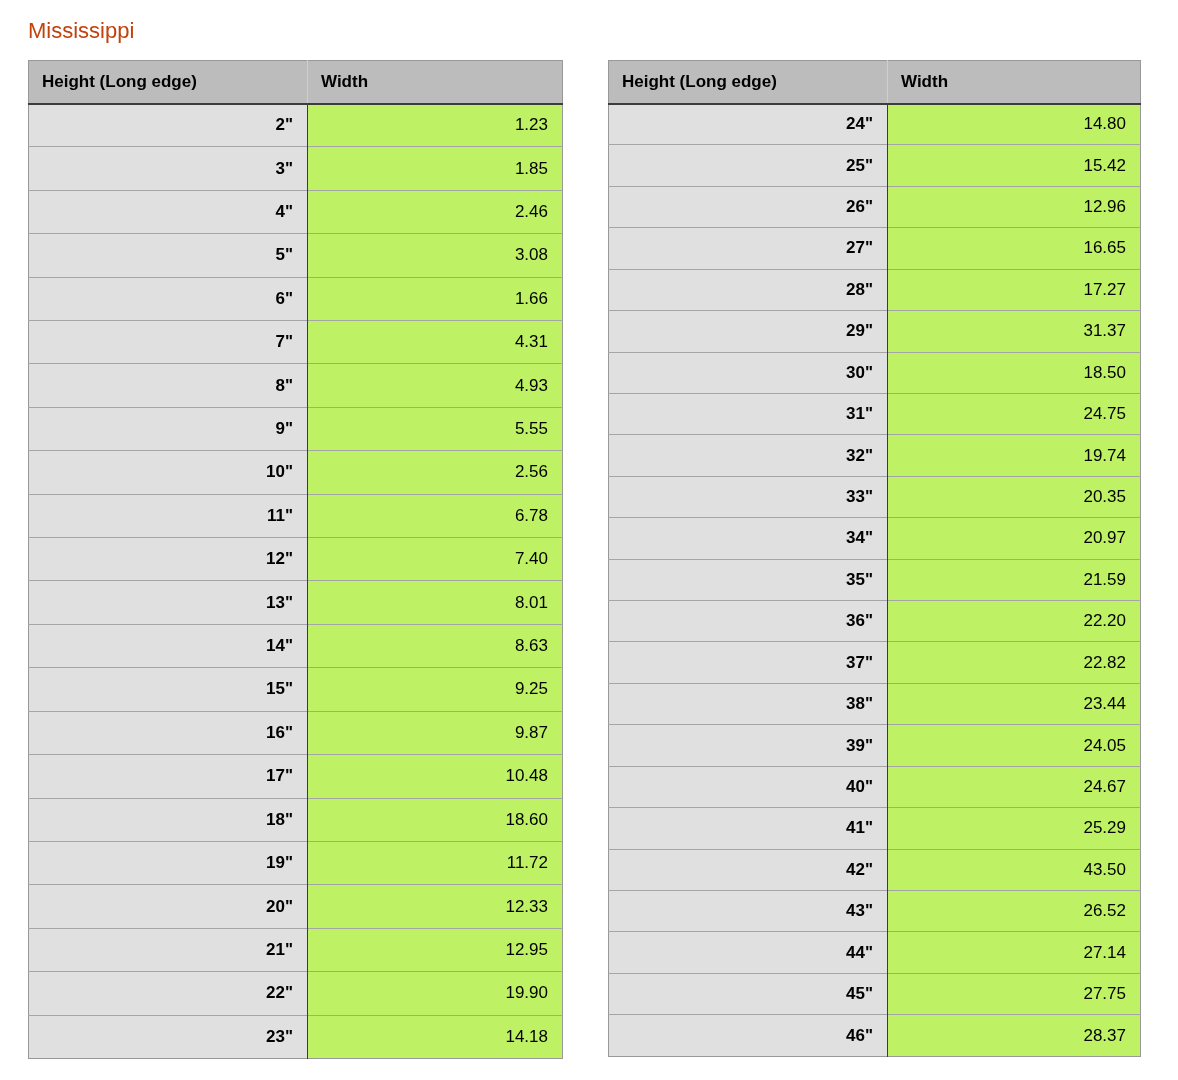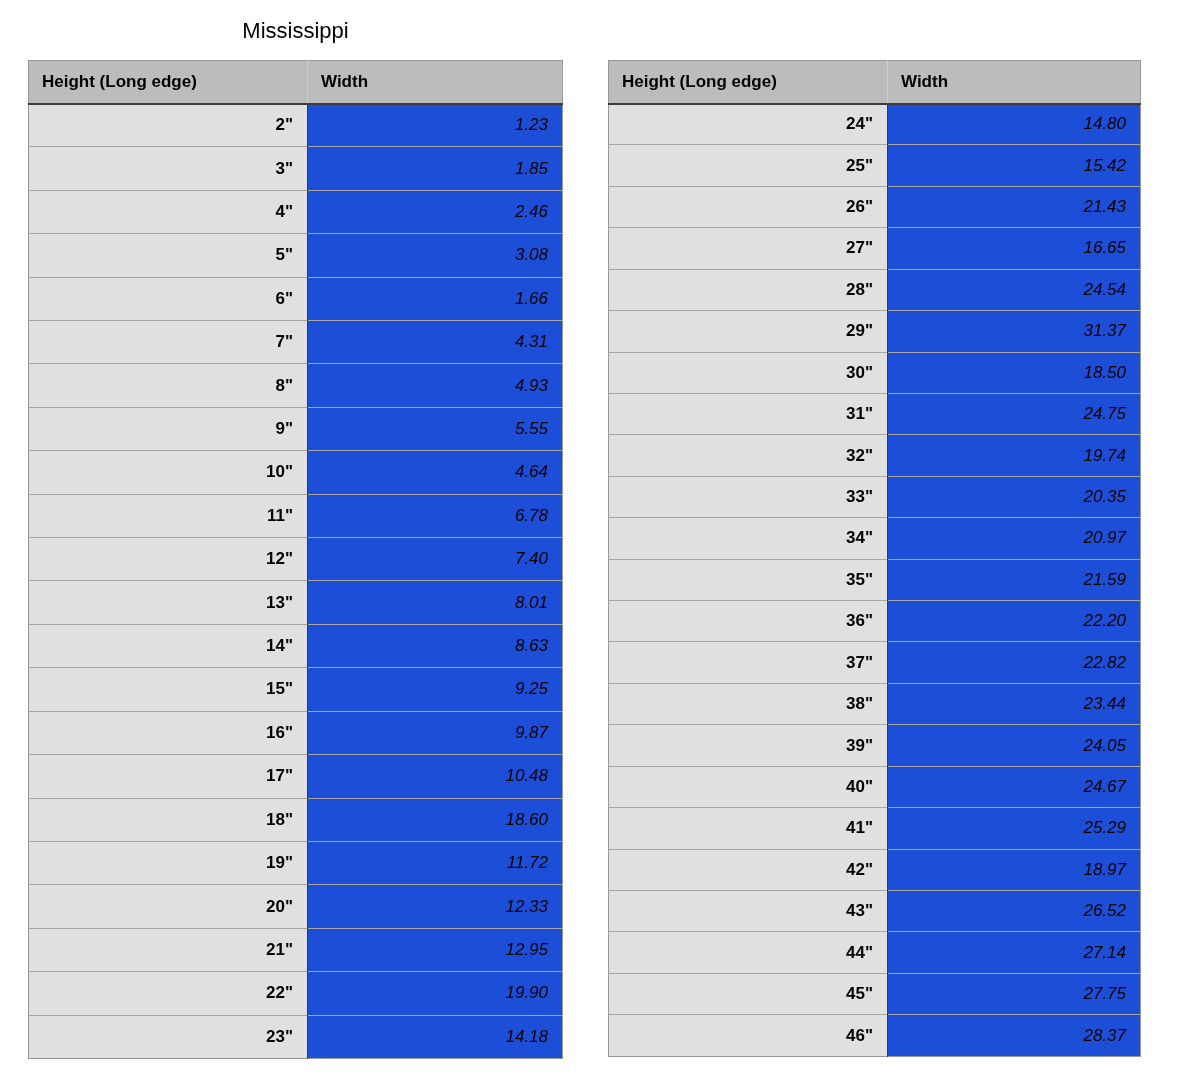--- a/index.html
+++ b/index.html
@@ -12,24 +12,23 @@
     height: 1080px;
     position: relative;
     font-family: "Liberation Sans", sans-serif;
     color: #000000;
   }
   .sheet-title {
     position: absolute;
     left: 28px;
     top: 17px;
     width: 535px;
-    text-align: center;
     font-size: 22px;
     line-height: 27px;
-    color: #000000;
+    color: #c2410c;
   }
   table.data-table {
     position: absolute;
     top: 60px;
     border-collapse: collapse;
     table-layout: fixed;
     background: #ffffff;
     border: 1px solid #989898;
   }
   table.tbl-left  { left: 28px;  width: 535px; height: 999px; }
@@ -56,23 +55,22 @@
     text-align: right;
     overflow: hidden;
     white-space: nowrap;
   }
   td.h-cell {
     background: #e0e0e0;
     font-weight: bold;
     border-right: 1px solid #3c3c3c;
   }
   td.w-cell {
-    background: #1d4ed8;
+    background: #bef264;
     font-weight: normal;
-    font-style: italic;
   }
   .tbl-left  tbody tr { height: 43.4px; }
   .tbl-right tbody tr { height: 41.4px; }
 </style>
 </head>
 <body>
 
 <div class="sheet-title">Mississippi</div>
 
 <table class="data-table tbl-left">
@@ -110,21 +108,21 @@
       <tr>
         <td class="h-cell">8"</td>
         <td class="w-cell">4.93</td>
       </tr>
       <tr>
         <td class="h-cell">9"</td>
         <td class="w-cell">5.55</td>
       </tr>
       <tr>
         <td class="h-cell">10"</td>
-        <td class="w-cell">4.64</td>
+        <td class="w-cell">2.56</td>
       </tr>
       <tr>
         <td class="h-cell">11"</td>
         <td class="w-cell">6.78</td>
       </tr>
       <tr>
         <td class="h-cell">12"</td>
         <td class="w-cell">7.40</td>
       </tr>
       <tr>
@@ -185,29 +183,29 @@
       <tr>
         <td class="h-cell">24"</td>
         <td class="w-cell">14.80</td>
       </tr>
       <tr>
         <td class="h-cell">25"</td>
         <td class="w-cell">15.42</td>
       </tr>
       <tr>
         <td class="h-cell">26"</td>
-        <td class="w-cell">21.43</td>
+        <td class="w-cell">12.96</td>
       </tr>
       <tr>
         <td class="h-cell">27"</td>
         <td class="w-cell">16.65</td>
       </tr>
       <tr>
         <td class="h-cell">28"</td>
-        <td class="w-cell">24.54</td>
+        <td class="w-cell">17.27</td>
       </tr>
       <tr>
         <td class="h-cell">29"</td>
         <td class="w-cell">31.37</td>
       </tr>
       <tr>
         <td class="h-cell">30"</td>
         <td class="w-cell">18.50</td>
       </tr>
       <tr>
@@ -249,21 +247,21 @@
       <tr>
         <td class="h-cell">40"</td>
         <td class="w-cell">24.67</td>
       </tr>
       <tr>
         <td class="h-cell">41"</td>
         <td class="w-cell">25.29</td>
       </tr>
       <tr>
         <td class="h-cell">42"</td>
-        <td class="w-cell">18.97</td>
+        <td class="w-cell">43.50</td>
       </tr>
       <tr>
         <td class="h-cell">43"</td>
         <td class="w-cell">26.52</td>
       </tr>
       <tr>
         <td class="h-cell">44"</td>
         <td class="w-cell">27.14</td>
       </tr>
       <tr>

